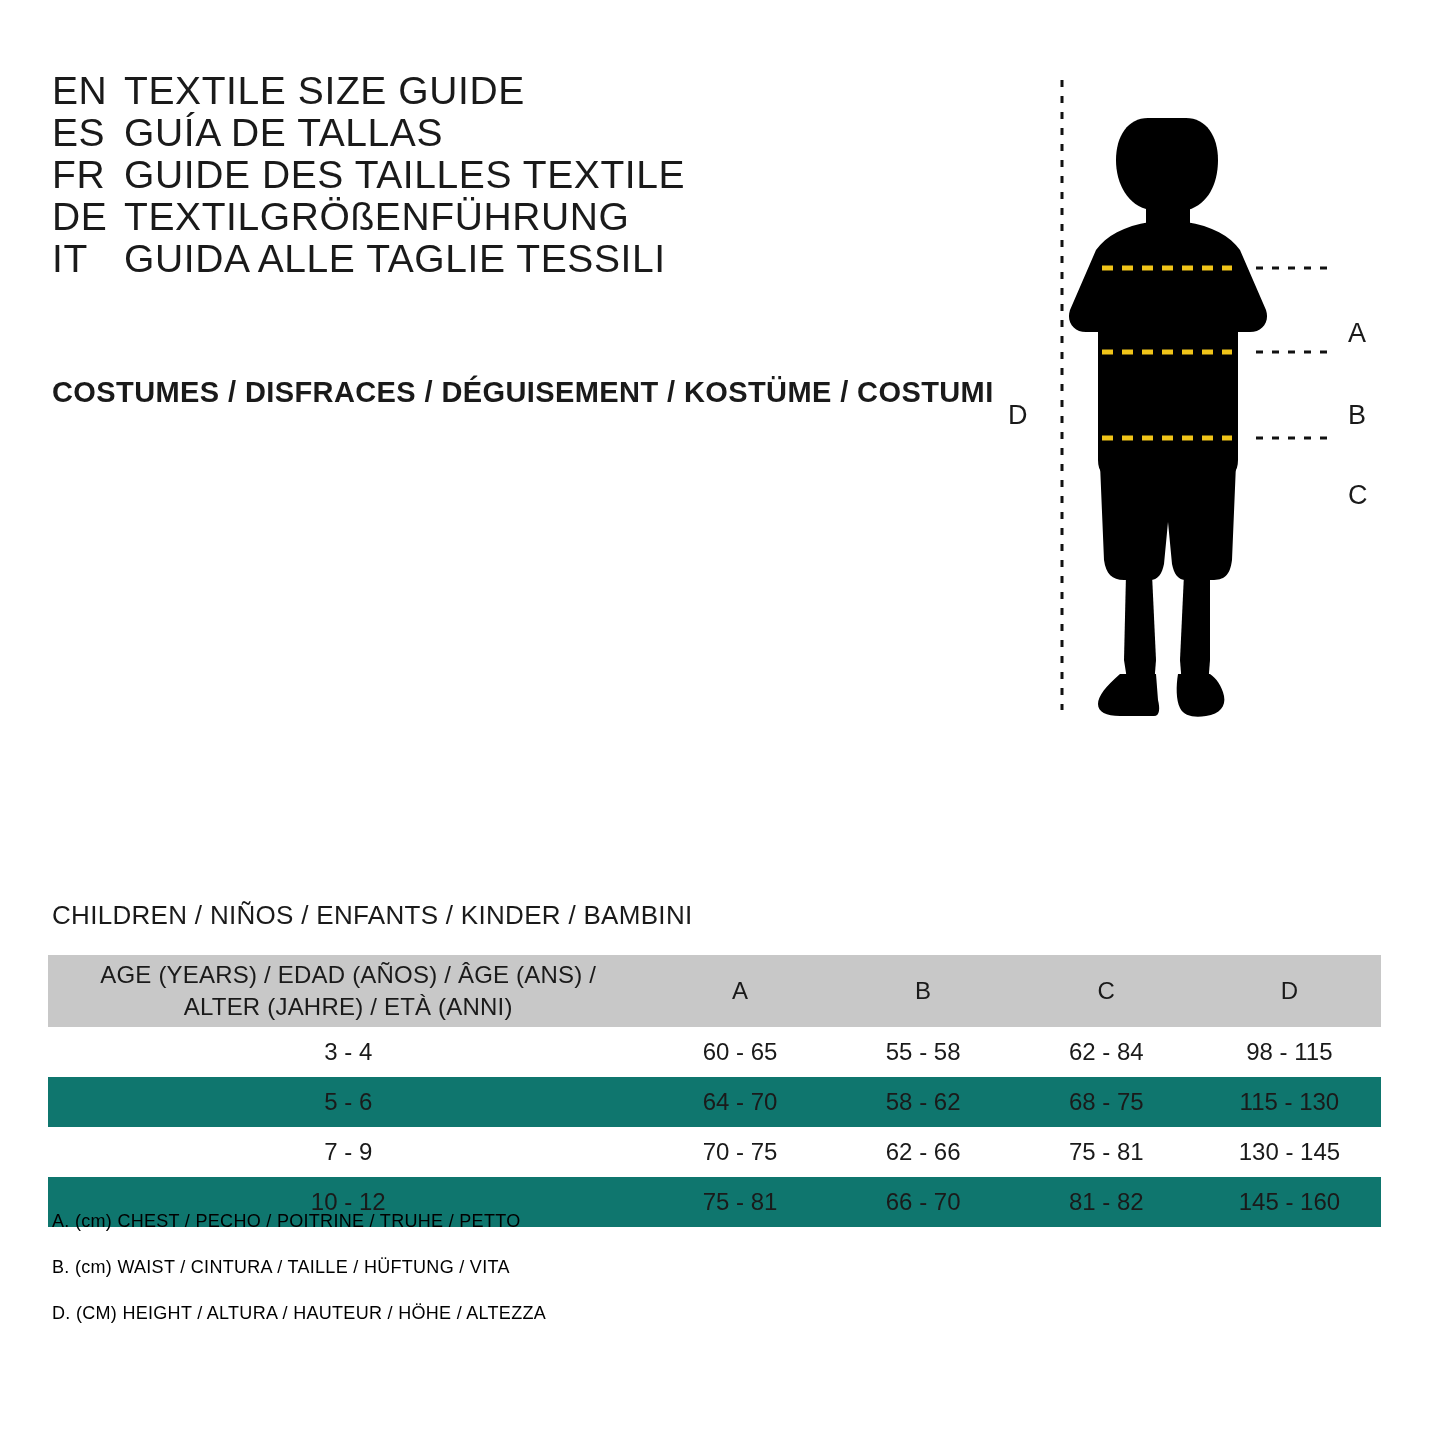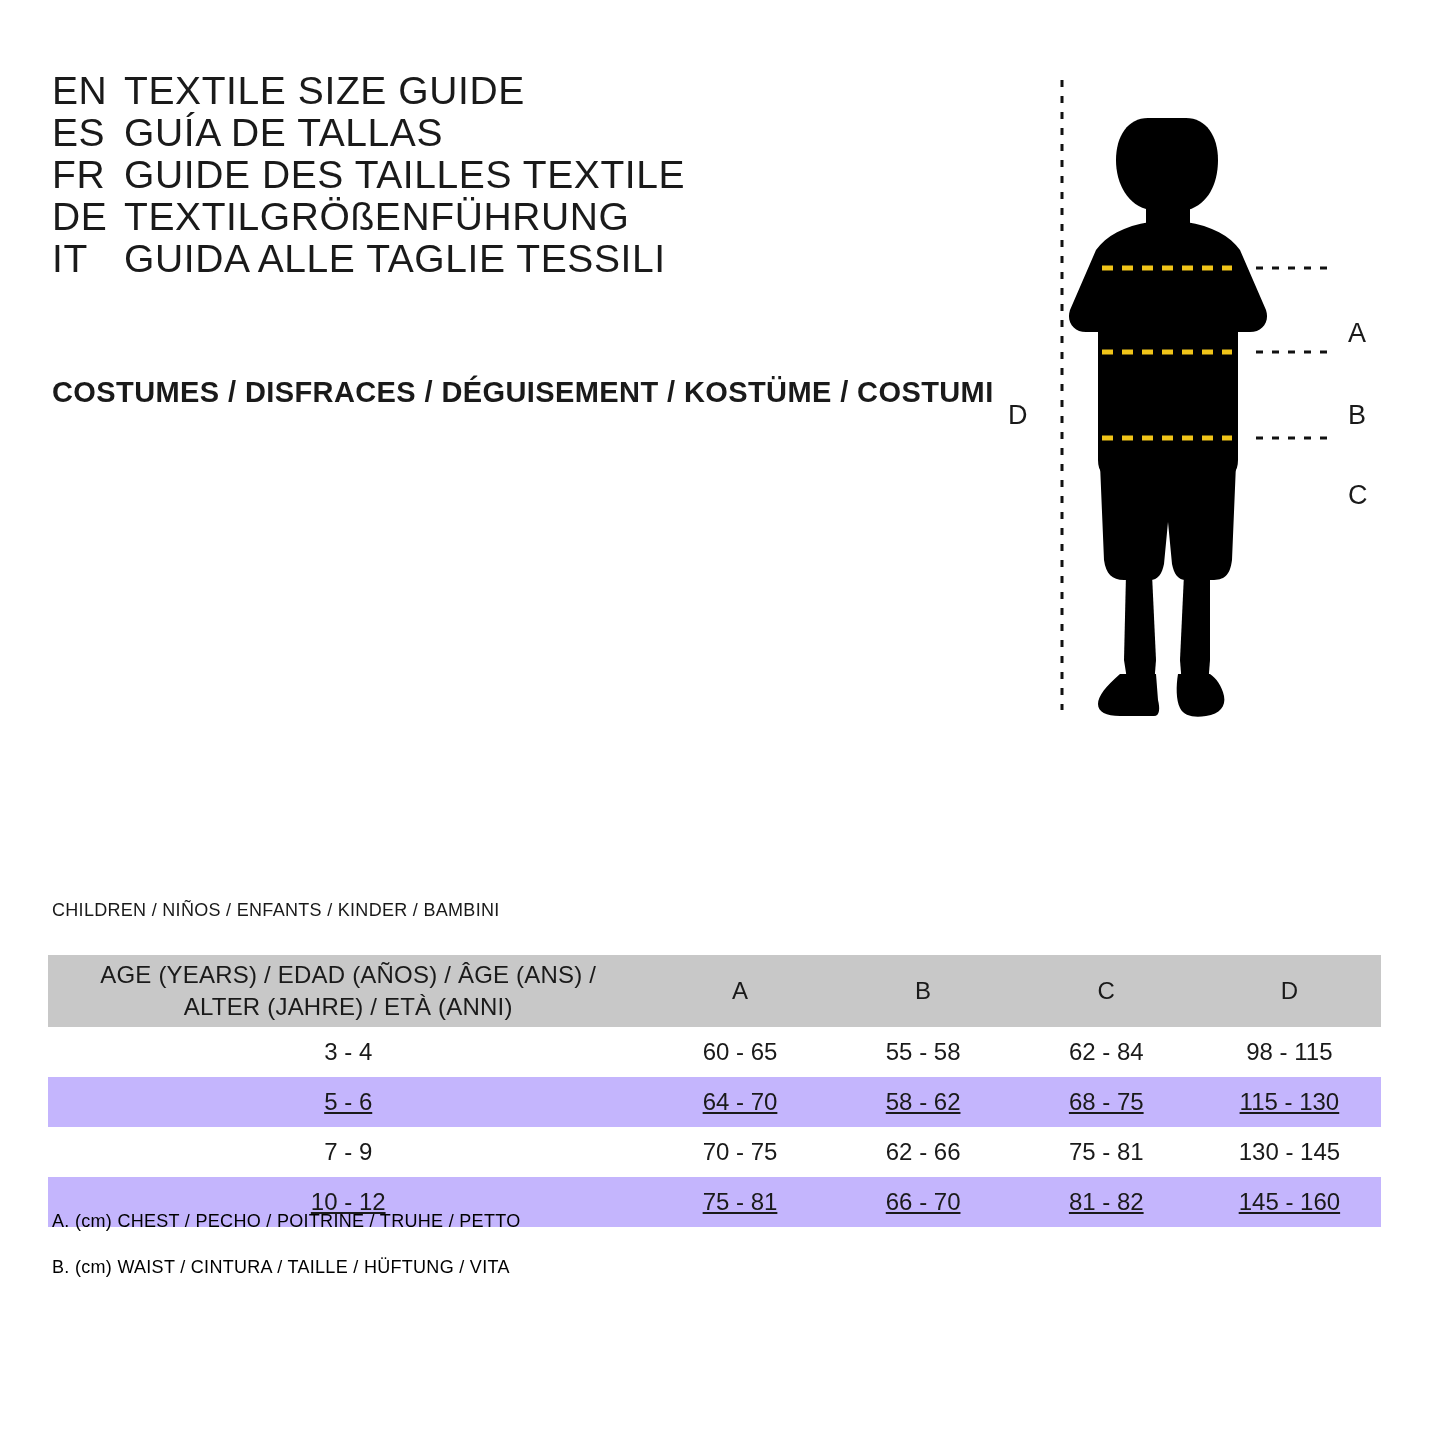--- a/index.html
+++ b/index.html
@@ -79,21 +79,21 @@
   .label-A { top: 258px; left: 348px; }
   .label-B { top: 340px; left: 348px; }
   .label-C { top: 420px; left: 348px; }
   .label-D { top: 340px; left: 8px; }
 
   
   .table-title {
     position: absolute;
     top: 900px;
     left: 52px;
-    font-size: 18px;
+    font-size: 26px;
     letter-spacing: 0.3px;
     color: #1a1a1a;
   }
 
   table.size-table {
     position: absolute;
     top: 955px;
     left: 48px;
     width: 1333px;
     border-collapse: collapse;
@@ -123,22 +123,21 @@
     line-height: 32px;
   }
   td.age-cell {
     text-align: left;
     padding-left: 10px;
   }
   table.size-table tbody tr {
     height: 50px;
   }
   table.size-table tbody tr.alt {
-    background: #c4b5fd;
-    text-decoration: underline;
+    background: #0f766e;
   }
   table.size-table tbody tr.plain {
     background: #ffffff;
   }
   .col-m { width: 183px; }
 
   
   .legend {
     position: absolute;
     top: 1198px;
@@ -288,15 +287,16 @@
         <td>66 - 70</td>
         <td>81 - 82</td>
         <td>145 - 160</td>
       </tr>
     </tbody>
   </table>
 
   <div class="legend">
     <div class="legend-row">A. (cm) CHEST / PECHO / POITRINE / TRUHE / PETTO</div>
     <div class="legend-row">B. (cm) WAIST / CINTURA / TAILLE / HÜFTUNG / VITA</div>
+    <div class="legend-row">D. (CM) HEIGHT / ALTURA / HAUTEUR / HÖHE / ALTEZZA</div>
   </div>
 
 </div>
 
 </body></html>

